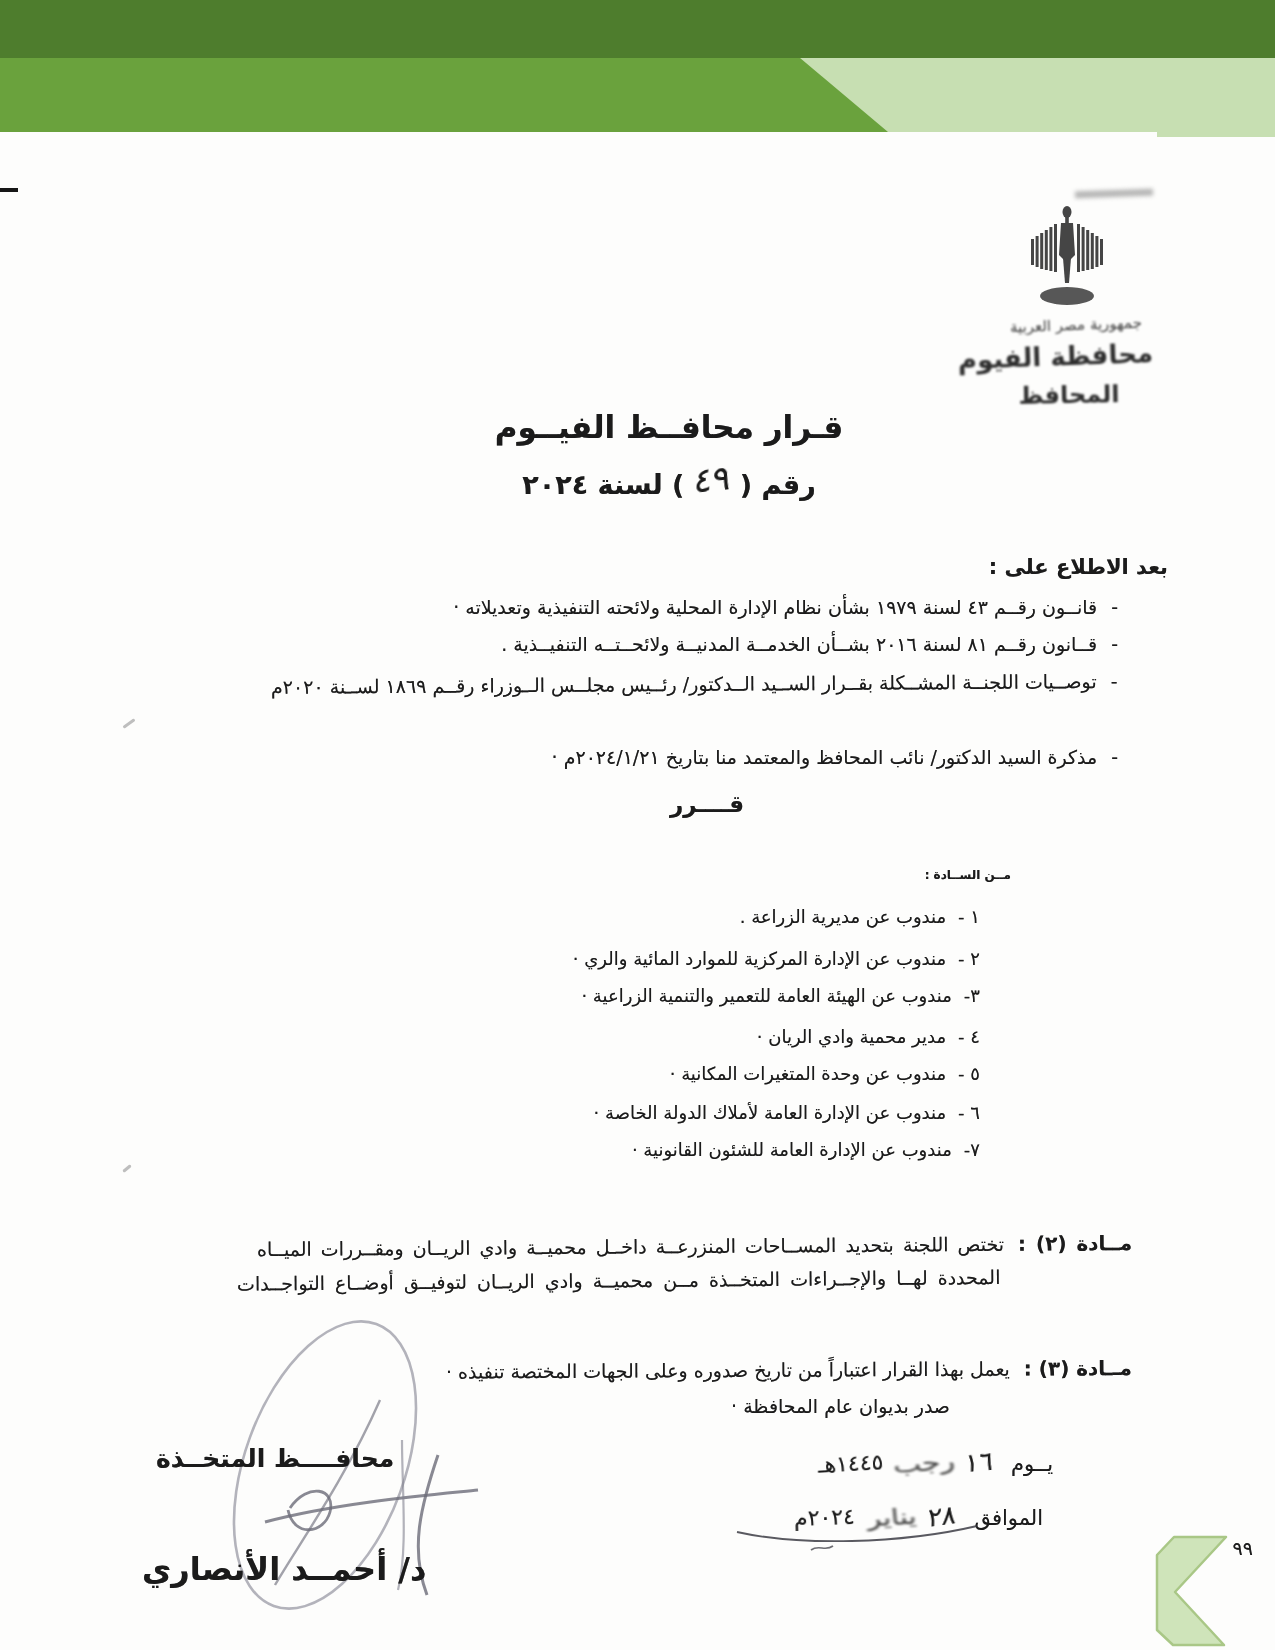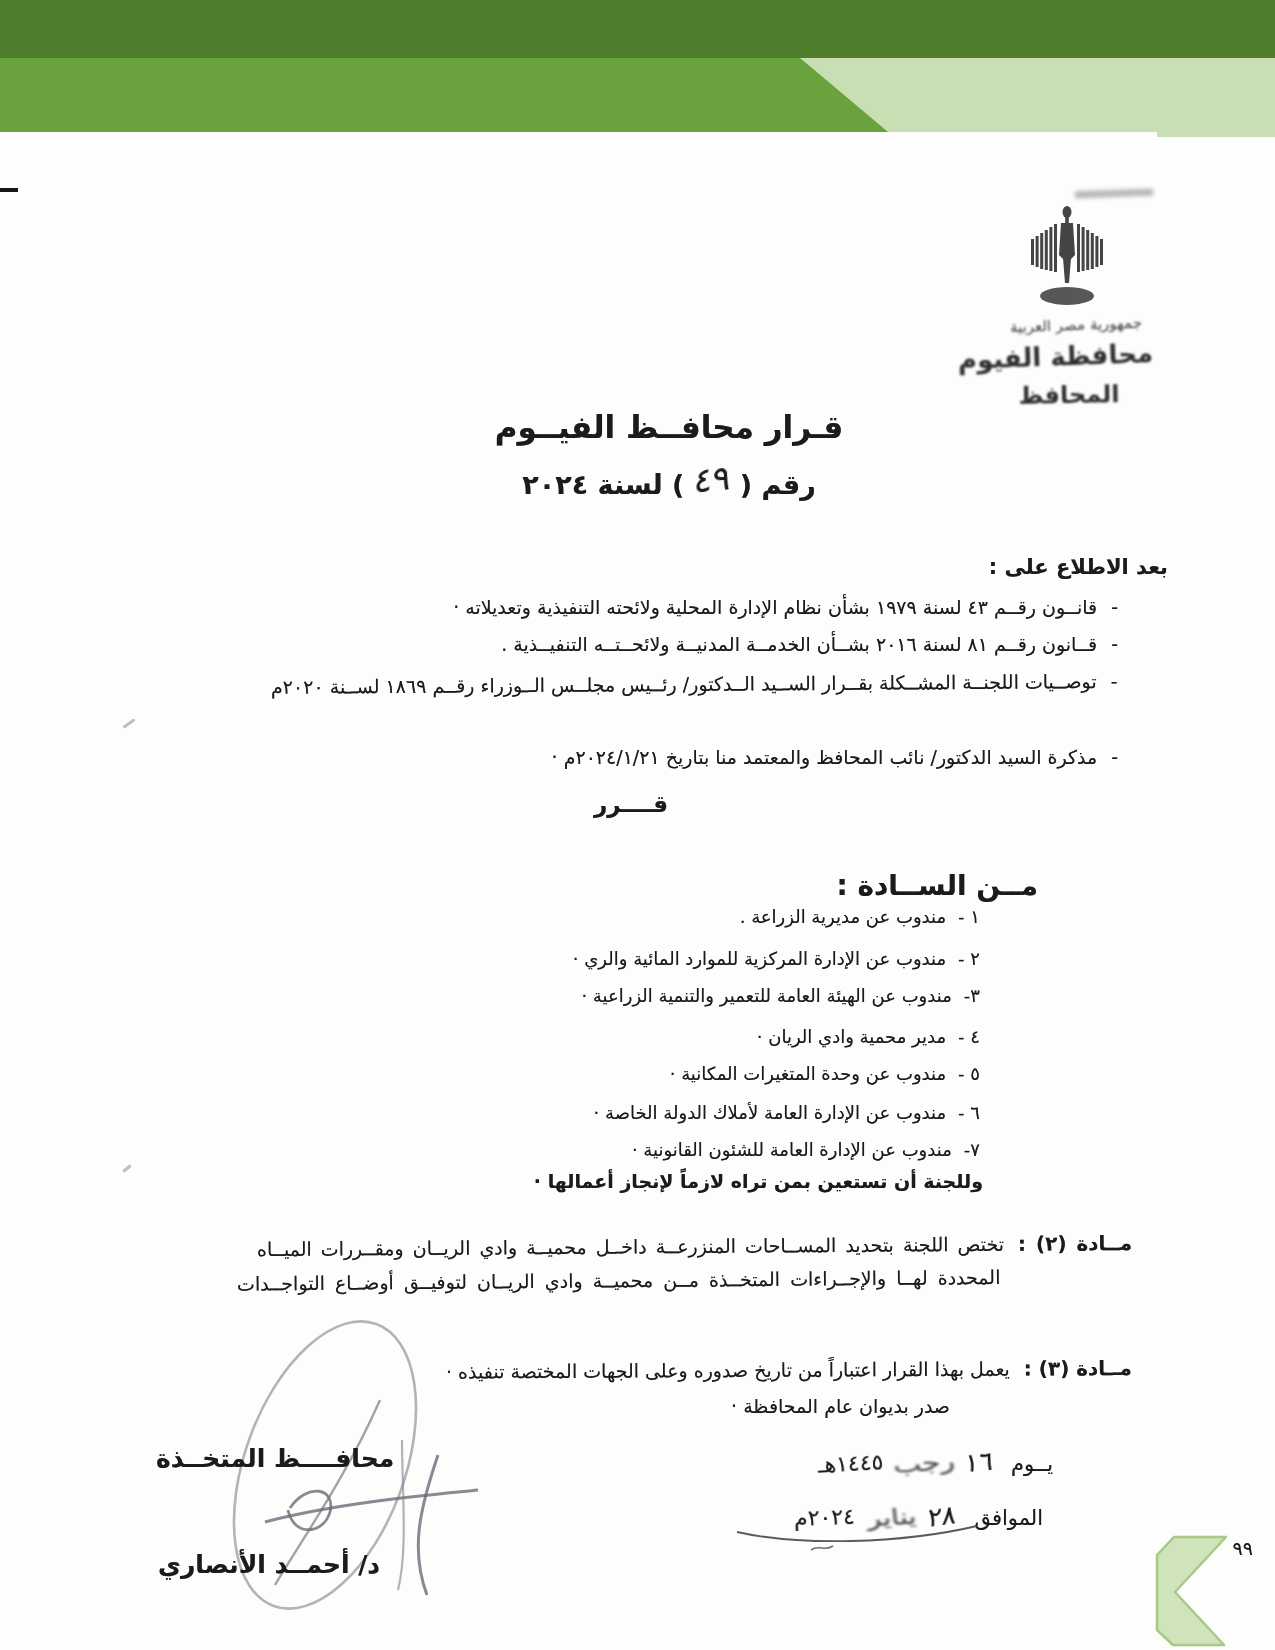--- a/index.html
+++ b/index.html
@@ -34,25 +34,25 @@
   .hand{font-weight:400;display:inline-block;}
   .hand49{font-size:34px;transform:skewX(-10deg) rotate(-6deg) translateY(-3px);filter:blur(.3px);}
   
   .h-review{right:107px;top:554px;font-size:21px;}
   .bullet{display:flex;gap:14px;font-size:19px;}
   .b1{right:157px;top:596px;}
   .b2{right:157px;top:633px;}
   .b3{right:157px;top:670px;transform:rotate(-.4deg);transform-origin:right center;}
   .b3b{right:250px;top:709px;font-size:19px;font-weight:bold;}
   .b4{right:157px;top:746px;}
-  .qarrar{left:594px;top:790px;width:150px;text-align:left;font-size:23px;}
+  .qarrar{left:594px;top:790px;width:150px;text-align:right;font-size:23px;}
   .art-line{font-size:19px;}
   .art-label{font-size:20px;font-weight:bold;margin-left:14px;}
   .a1{right:143px;top:830px;word-spacing:3px;}
-  .a1b{right:237px;top:868px;font-size:28px;}
+  .a1b{right:264px;top:868px;font-size:12px;}
   .member{display:flex;gap:12px;font-size:18px;right:295px;}
   .m0{top:906px;}.m1{top:948px;}.m2{top:985px;}.m3{top:1026px;}
   .m4{top:1063px;}.m5{top:1102px;}.m6{top:1139px;}
   .note{right:292px;top:1170px;font-size:19px;}
   .a2{right:143px;top:1231px;word-spacing:3px;transform:rotate(-.4deg);transform-origin:right center;}
   .a2l2{right:275px;top:1266px;font-size:19px;word-spacing:4px;transform:rotate(-.5deg);transform-origin:right center;}
   .a2l3{right:275px;top:1302px;font-size:19px;}
   .a3{right:143px;top:1356px;transform:rotate(-.3deg);transform-origin:right center;}
   .issued{right:325px;top:1395px;font-size:19px;}
   
@@ -61,21 +61,21 @@
   .greg{right:232px;top:1500px;}
   .hd-day{font-size:26px;transform:skewX(-8deg) rotate(-5deg);filter:blur(.3px);}
   .hd-month{font-size:22px;transform:scaleX(1.35) rotate(-5deg);filter:blur(1.2px);opacity:.85;}
   .hd-year{font-size:22px;transform:rotate(-3deg);filter:blur(.4px);}
   .gd-day{font-size:26px;transform:skewX(-10deg) rotate(-8deg);filter:blur(.3px);}
   .gd-month{font-size:22px;transform:scaleX(1.3) rotate(-4deg);filter:blur(1.1px);opacity:.85;}
   .gd-year{font-size:22px;transform:rotate(-2deg);filter:blur(.3px);}
   .underline-svg{left:715px;top:1518px;}
   
   .sig-title{left:156px;top:1443px;font-size:25px;}
-  .sig-name{left:158px;top:1549px;font-size:25px;}
+  .sig-name{left:142px;top:1549px;font-size:32px;}
   .sig-svg{left:140px;top:1250px;}
   
   .pagenum{right:22px;top:1537px;font-size:19px;}
   .chevron{left:1150px;top:1530px;}
 </style>
 </head>
 <body>
 
 <div class="stage rtl">
 
@@ -162,21 +162,20 @@
   </div>
   <div class="abs member m5 scan">
     <span>٦ -</span>
     <span>مندوب عن الإدارة العامة لأملاك الدولة الخاصة ·</span>
   </div>
   <div class="abs member m6 scan">
     <span>٧-</span>
     <span>مندوب عن الإدارة العامة للشئون القانونية ·</span>
   </div>
 
-  <div class="abs note b scan">وللجنة أن تستعين بمن تراه لازماً لإنجاز أعمالها ·</div>
 
   <div class="abs a2 art-line scan">
     <span class="art-label">مــادة (٢) :</span><span>تختص اللجنة بتحديد المســاحات المنزرعــة داخــل محميــة وادي الريــان ومقــررات الميــاه</span>
   </div>
   <div class="abs a2l2 scan">المحددة لهــا والإجــراءات المتخــذة مــن محميــة وادي الريــان لتوفيــق أوضــاع التواجــدات</div>
 
   <div class="abs a3 art-line scan">
     <span class="art-label">مــادة (٣) :</span><span>يعمل بهذا القرار اعتباراً من تاريخ صدوره وعلى الجهات المختصة تنفيذه ·</span>
   </div>
   <div class="abs issued scan">صدر بديوان عام المحافظة ·</div>

